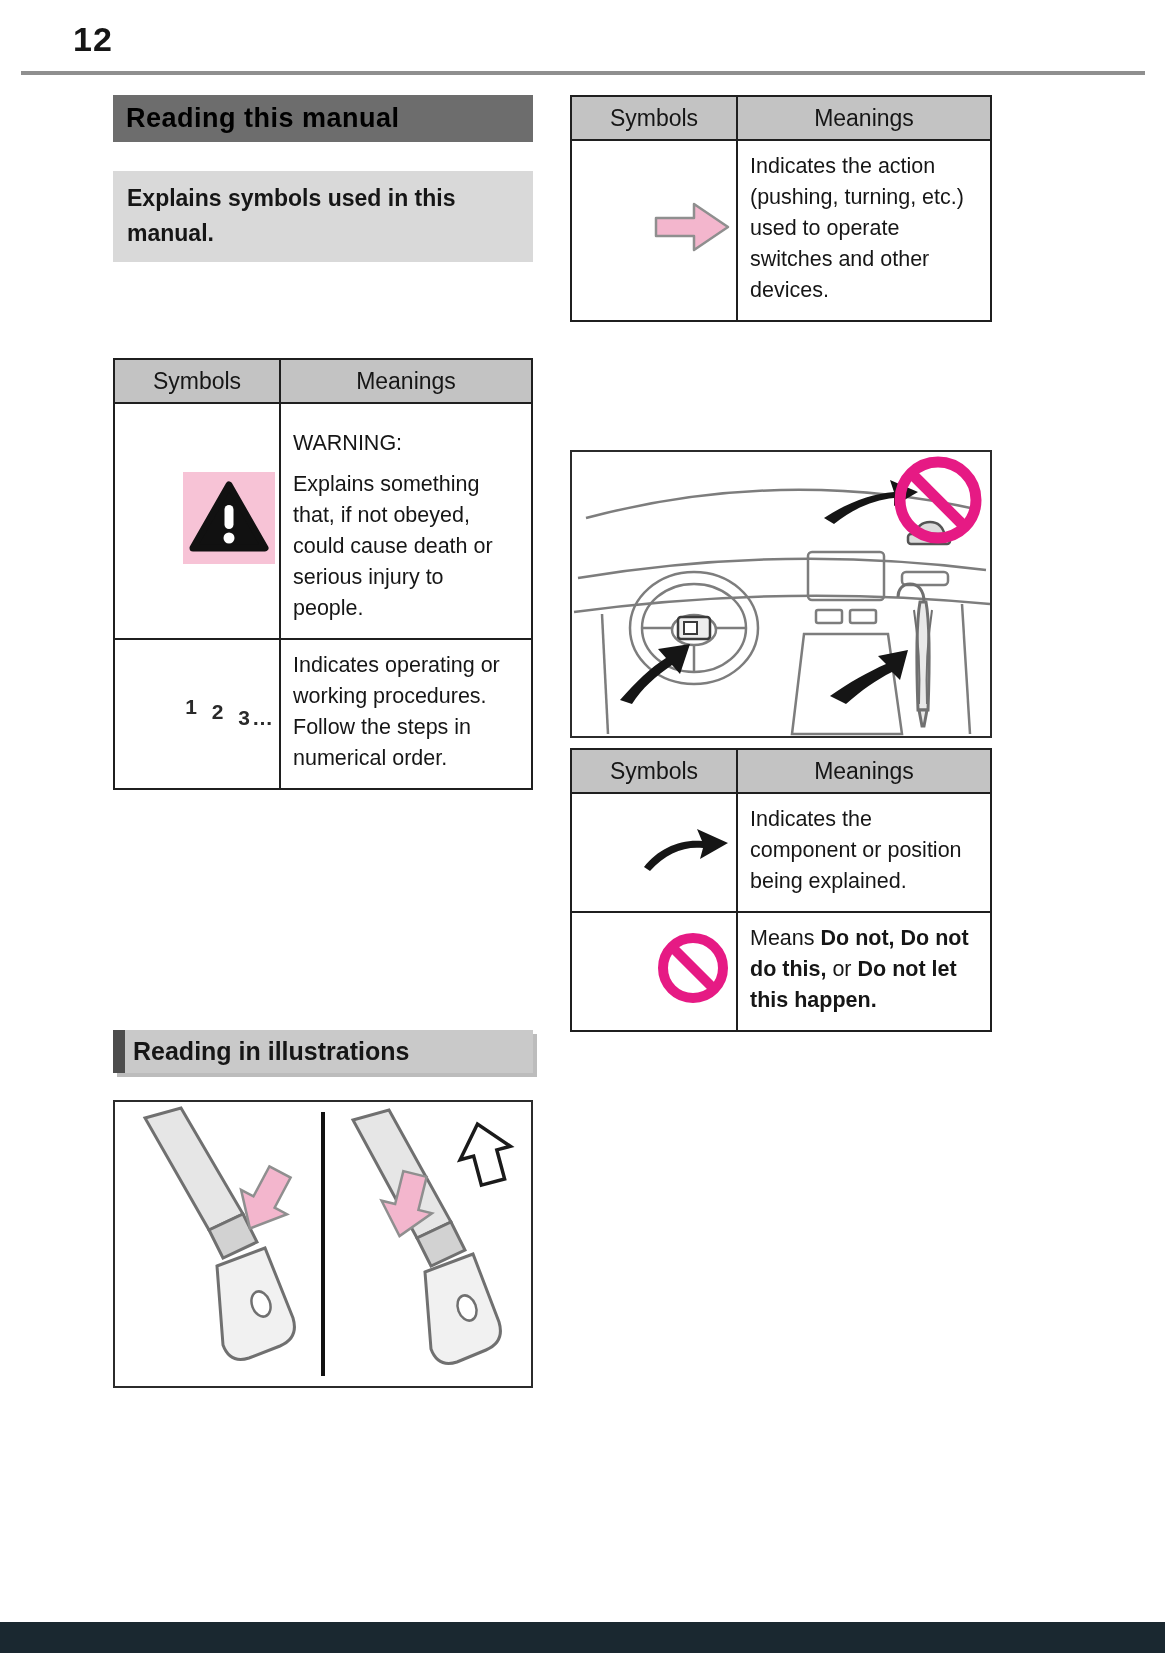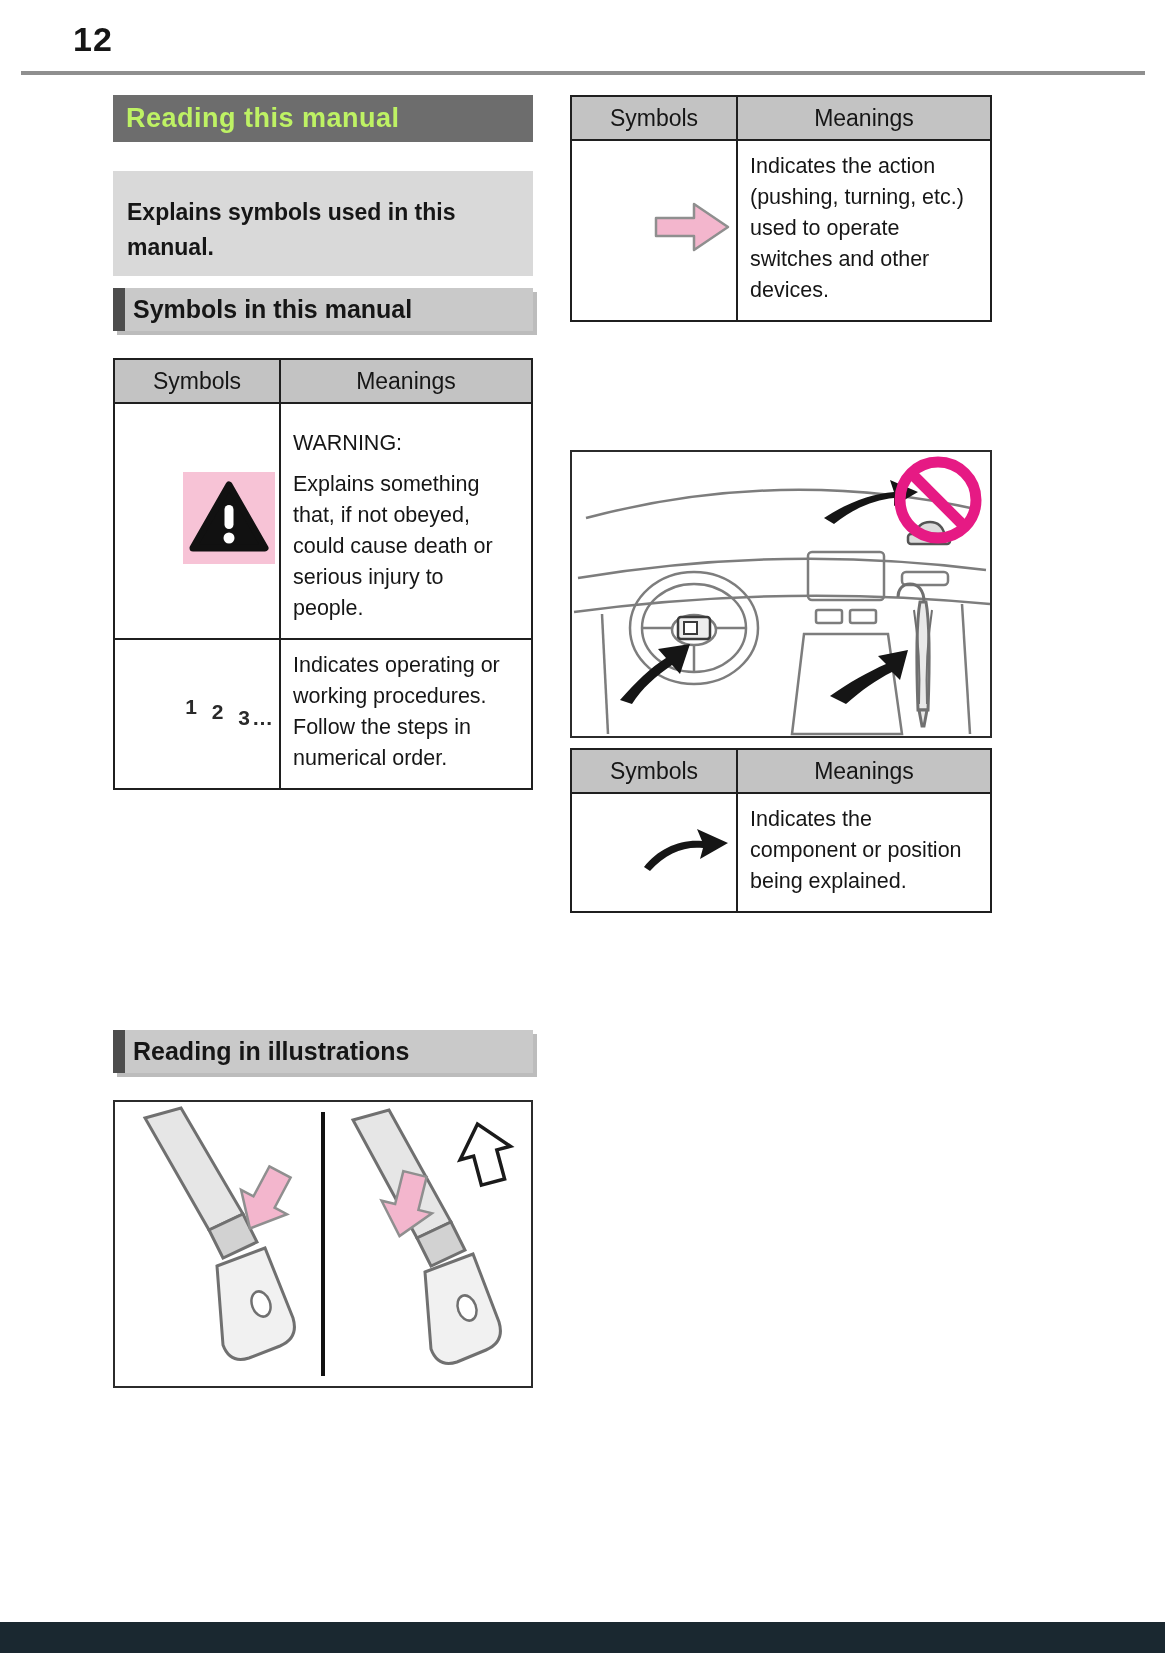--- a/index.html
+++ b/index.html
@@ -4,23 +4,23 @@
 <style>
   html,body{margin:0;padding:0}
   body{font-family:"Liberation Sans","DejaVu Sans",sans-serif;background:#ffffff;color:#161616}
   .page{position:relative;width:1165px;height:1653px;background:#fff;overflow:hidden}
 
   .page-number{position:absolute;left:73px;top:20px;font-size:34px;font-weight:bold;letter-spacing:1px}
   .top-rule{position:absolute;left:21px;top:71px;width:1124px;height:4px;background:#8f8f8f}
   .footer-bar{position:absolute;left:0;bottom:0;width:100%;height:31px;background:#1a2830}
 
   .title-banner{position:absolute;left:113px;top:95px;width:420px;height:47px;background:#6d6d6d;
-    color:#bef264;font-size:27px;font-weight:bold;line-height:47px;padding-left:13px;box-sizing:border-box;letter-spacing:.5px}
+    color:#000000;font-size:27px;font-weight:bold;line-height:47px;padding-left:13px;box-sizing:border-box;letter-spacing:.5px}
   .intro-box{position:absolute;left:113px;top:171px;width:420px;background:#d9d9d9;
-    padding:24px 14px 12px;box-sizing:border-box;font-size:23px;font-weight:bold;line-height:1.5}
+    padding:10px 14px 12px;box-sizing:border-box;font-size:23px;font-weight:bold;line-height:1.5}
 
   .section-bar{position:absolute;left:113px;width:420px;background:#c9c9c9;border-left:12px solid #4d4d4d;
     box-sizing:border-box;font-size:25px;font-weight:bold;padding:7px 8px;box-shadow:4px 4px 0 #bcbcbc}
   .sec1{top:288px}
   .sec2{top:1030px}
 
   .sym-table{position:absolute;border-collapse:collapse;background:#fff;font-size:21.5px;table-layout:fixed}
   .left-table{left:113px;top:358px;width:420px}
   .rtable1{left:570px;top:95px;width:422px}
   .rtable2{left:570px;top:748px;width:422px}
@@ -51,23 +51,20 @@
   <div class="top-rule"></div>
 
   <div class="title-banner">
     <span>Reading this manual</span>
   </div>
 
   <div class="intro-box">
     <span>Explains symbols used in this manual.</span>
   </div>
 
-  <div class="section-bar sec1">
-    <span>Symbols in this manual</span>
-  </div>
 
   <table class="sym-table left-table">
     <colgroup>
         <col class="sym-col">
         <col>
       </colgroup>
     <thead>
       <tr>
         <th>Symbols</th>
         <th>Meanings</th>
@@ -205,17 +202,28 @@
       <tr>
         <td class="sym-cell">
           <svg width="92" height="52" viewBox="0 0 92 52">
             <path d="M4 44 C 18 26, 40 16, 62 18 L 57 6 L 88 20 L 60 36 L 63 25 C 44 23, 26 30, 10 48 Z" fill="#161616"></path>
           </svg>
         </td>
         <td class="mean-cell">
           <div class="cell-body">Indicates the component or position being explained.</div>
         </td>
       </tr>
+      <tr>
+        <td class="sym-cell">
+          <svg width="78" height="78" viewBox="0 0 78 78">
+            <circle cx="39" cy="39" r="30" fill="none" stroke="#e61a84" stroke-width="10"></circle>
+            <line x1="18" y1="18" x2="60" y2="60" stroke="#e61a84" stroke-width="10"></line>
+          </svg>
+        </td>
+        <td class="mean-cell">
+          <div class="cell-body"><span>Means </span><span class="b">Do not, Do not do this,</span><span> or </span><span class="b">Do not let this happen.</span></div>
+        </td>
+      </tr>
     </tbody>
   </table>
 
   <div class="footer-bar"></div>
 </div>
 
 </body></html>

